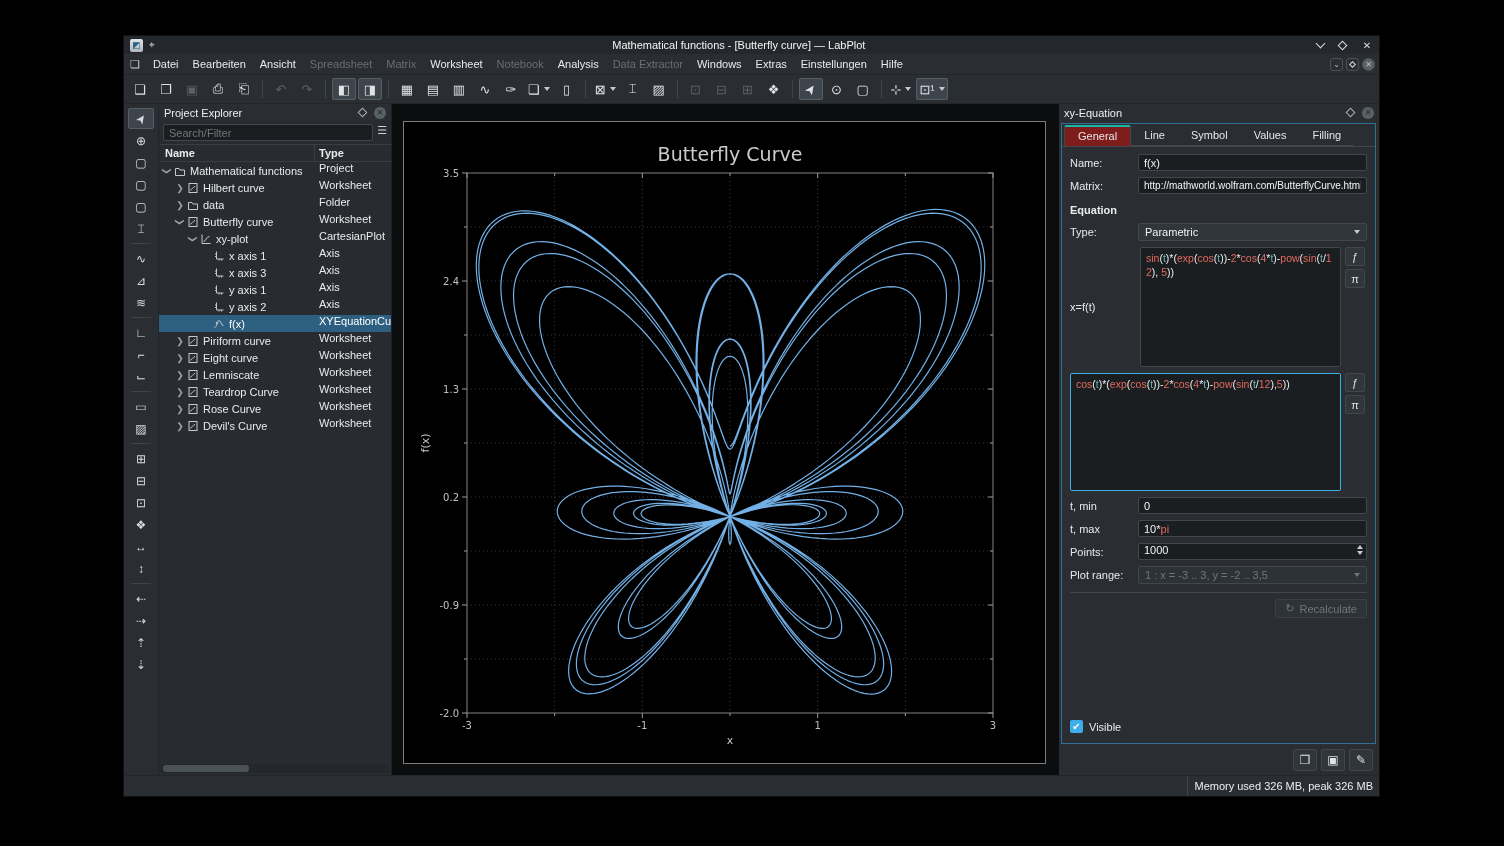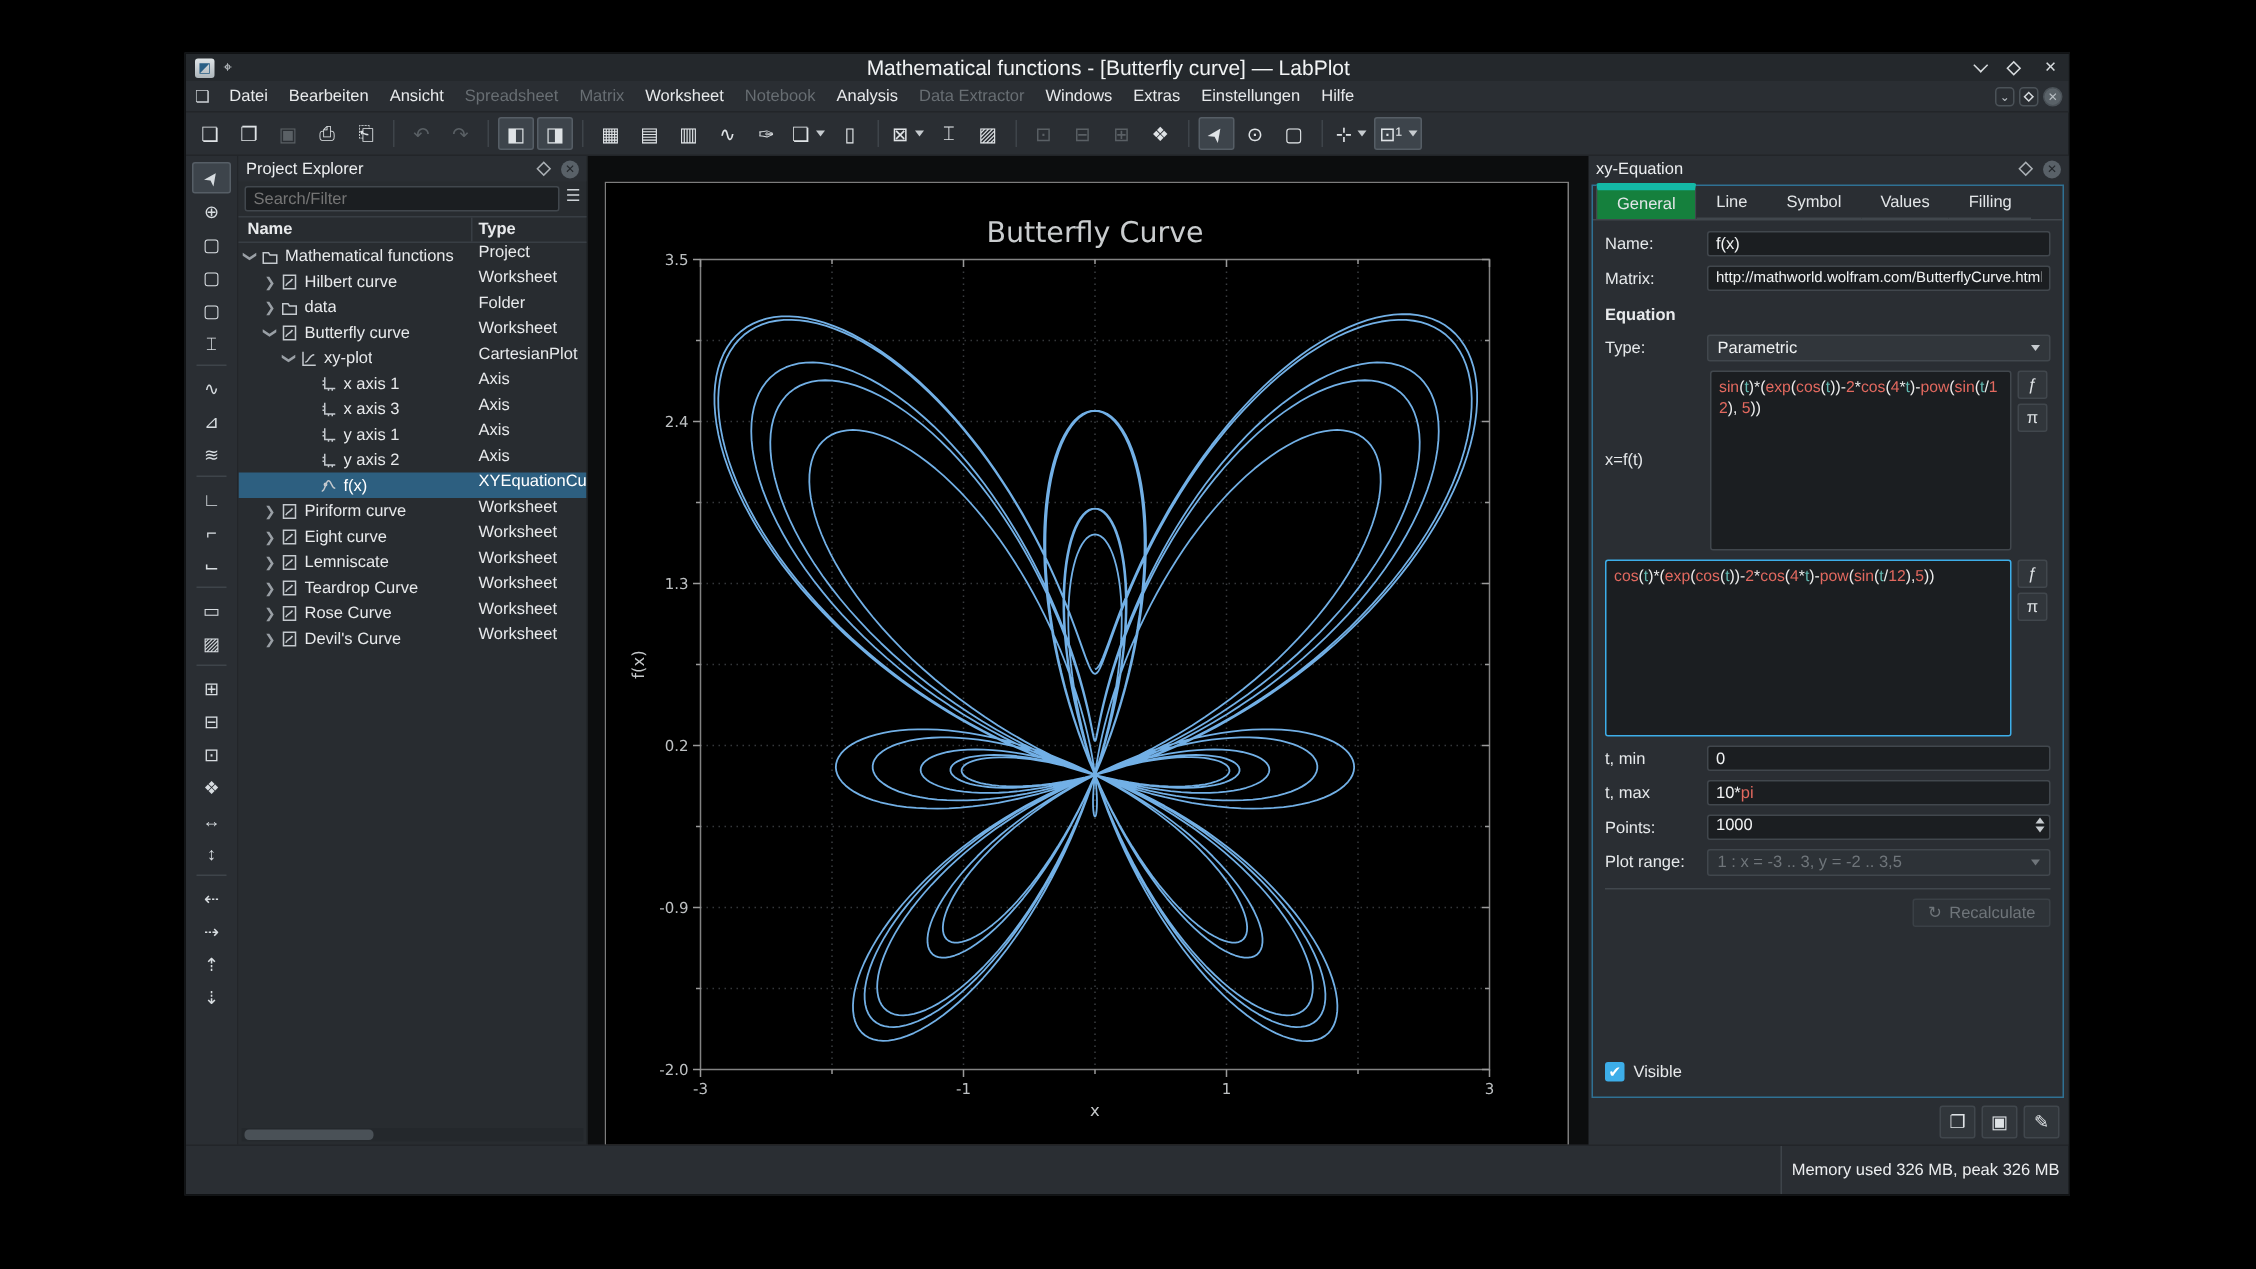--- a/index.html
+++ b/index.html
@@ -3,21 +3,21 @@
 <meta charset="utf-8">
 <style>
   *{box-sizing:border-box;margin:0;padding:0;font-family:"Liberation Sans",sans-serif}
   html,body{width:1504px;height:846px;background:#000;overflow:hidden}
   .screen{position:relative;width:1504px;height:846px;background:#000}
   .app-window{position:absolute;left:123px;top:35px;width:1257px;height:762px;background:#2a2e33;border:1px solid #101214;display:flex;flex-direction:column;color:#e8eaec;font-size:11px}
   
   .titlebar{height:18px;background:#24282c;display:flex;align-items:center;padding:0 6px;flex:0 0 auto}
   .app-icon{width:13px;height:13px;background:linear-gradient(#dfe4e7,#aeb6bb);border-radius:2px;border:1px solid #6a7artpx;display:inline-block;margin-right:6px;display:flex;align-items:center;justify-content:center;font-size:9px;color:#2a5f85}
   .pin-icon{color:#cfd4d8;font-size:10px;margin-right:6px}
-  .title-text{flex:1;text-align:center;color:#f2f4f5;font-size:14px;white-space:nowrap;overflow:hidden}
+  .title-text{flex:1;text-align:center;color:#f2f4f5;font-size:11px;white-space:nowrap;overflow:hidden}
   .win-controls{display:flex;gap:10px;align-items:center}
   .win-btn{color:#d7dbde;font-size:10px;width:12px;text-align:center;cursor:default}
   .chev-down{width:7px;height:7px;border-right:1.5px solid #d7dbde;border-bottom:1.5px solid #d7dbde;transform:rotate(45deg);margin-top:-3px}
   .diamond{width:7px;height:7px;border:1.5px solid #d7dbde;transform:rotate(45deg)}
   
   .menubar{height:21px;background:#2a2e33;display:flex;align-items:center;padding:0 4px;border-bottom:1px solid #222529;flex:0 0 auto}
   .menu-doc-icon{color:#c9ced2;font-size:11px;margin:0 6px 0 2px}
   .menu-item{padding:2px 7px;color:#e8eaec;border-radius:2px}
   .menu-item.disabled{color:#686e73}
   .mdi-controls{margin-left:auto;display:flex;gap:3px;align-items:center}
@@ -61,21 +61,21 @@
   .hscroll{height:9px;background:#24282c;position:relative;flex:0 0 auto;margin:1px 2px 2px 2px}
   .hthumb{position:absolute;left:2px;top:1px;width:86px;height:7px;background:#4a5157;border-radius:3px}
   
   .worksheet-view{flex:1;background:#0c0d0e;position:relative;overflow:hidden}
   .worksheet-page{position:absolute;left:11px;top:17px;width:643px;height:643px;background:#000}
   
   .right-dock{width:320px;display:flex;flex-direction:column;background:#2a2e33;flex:0 0 auto}
   .dock-content{flex:1;margin:2px 3px 1px 2px;border:1px solid #2f7194;display:flex;flex-direction:column;min-height:0}
   .tabs{display:flex;height:23px;flex:0 0 auto;padding:1px 2px 0 2px;border-bottom:1px solid #41474d;align-items:flex-end}
   .tab{padding:3px 13px 4px 13px;color:#e3e6e8;border-bottom:1px solid #41474d}
-  .tab.active{border:1px solid #41474d;border-bottom:none;border-top:5px solid #14b8a6;background:#15803d;border-radius:2px 2px 0 0}
+  .tab.active{border:1px solid #41474d;border-bottom:none;border-top:2px solid #14b8a6;background:#7f1d1d;border-radius:2px 2px 0 0}
   .form{flex:1;padding:7px 8px 4px 8px;display:flex;flex-direction:column;min-height:0}
   .frow{display:flex;align-items:center;margin-bottom:6px;flex:0 0 auto}
   .flabel{width:68px;flex:0 0 auto;color:#e6e9eb}
   .fctrl{flex:1;min-width:0}
   .inp{width:100%;height:17px;background:#1b1e21;border:1px solid #41474d;border-radius:2px;color:#f0f2f3;font-size:11px;padding:0 5px;outline:none}
   .inp.small{font-size:10px}
   .combo{height:18px;background:#31363b;border:1px solid #41474d;border-radius:2px;display:flex;align-items:center;padding:0 6px;color:#f0f2f3}
   .combo .cx{flex:1;overflow:hidden;white-space:nowrap}
   .combo.disabled{color:#6f757a;background:#2d3237}
   .section-label{font-weight:bold;margin:4px 0 7px 0}
@@ -92,21 +92,21 @@
   .spin .dn{width:0;height:0;border-left:3.5px solid transparent;border-right:3.5px solid transparent;border-top:4px solid #c6cbcf}
   .divider{height:1px;background:#41474d;margin:2px 0 6px 0;flex:0 0 auto}
   .recalc-row{display:flex;justify-content:flex-end;flex:0 0 auto}
   .btn{height:19px;padding:0 9px;background:#2e3338;border:1px solid #3a4046;border-radius:2px;color:#6f757a;display:flex;align-items:center;gap:5px}
   .spacer{flex:1}
   .visible-row{display:flex;align-items:center;gap:6px;flex:0 0 auto;margin-bottom:6px}
   .checkbox{width:13px;height:13px;background:#3daee9;border-radius:2px;color:#fff;font-size:10px;display:flex;align-items:center;justify-content:center}
   .dock-buttons{height:30px;display:flex;align-items:center;justify-content:flex-end;gap:4px;padding:0 6px;flex:0 0 auto}
   .dock-btn{width:24px;height:22px;background:#31363b;border:1px solid #41474d;border-radius:2px;color:#dfe3e6;font-size:12px;display:flex;align-items:center;justify-content:center}
   
-  .statusbar{height:33px;display:flex;align-items:center;border-top:1px solid #222529;flex:0 0 auto;font-size:11px}
+  .statusbar{height:21px;display:flex;align-items:center;border-top:1px solid #222529;flex:0 0 auto;font-size:11px}
   .status-right{margin-left:auto;border-left:1px solid #3e444a;height:100%;display:flex;align-items:center;padding:0 6px;color:#eceef0}
   svg text{font-family:"DejaVu Sans",sans-serif}
 </style>
 </head>
 <body>
 
 <div class="screen">
   <div class="app-window">
 
     <div class="titlebar">

